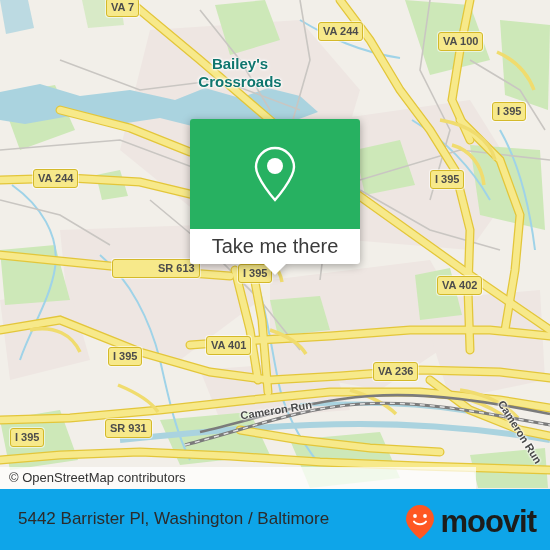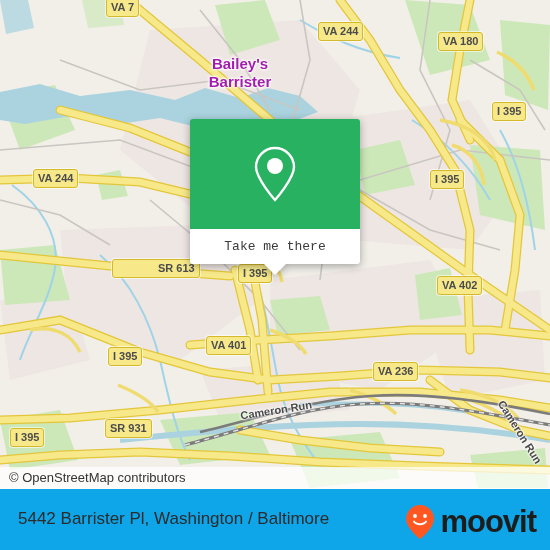--- a/index.html
+++ b/index.html
@@ -16,37 +16,37 @@
             text-shadow:0 0 3px #fff,0 0 3px #fff,0 0 2px #fff;
             white-space:nowrap;pointer-events:none;}
 
   
   .shield{position:absolute;background:#f7e98a;border:1px solid #d4b92a;
           border-radius:3px;color:#4c4c4c;font-weight:bold;font-size:11px;
           line-height:14px;padding:1px 4px 2px 4px;white-space:nowrap;
           box-shadow:0 0 0 1px rgba(255,255,255,.55);}
 
   
-  .placelbl{position:absolute;color:#a21caf;font-weight:bold;font-size:15px;
+  .placelbl{position:absolute;color:#0f766e;font-weight:bold;font-size:15px;
             text-align:center;line-height:18px;
             text-shadow:0 0 3px #fff,0 0 3px #fff,0 0 4px #fff,0 0 2px #fff;}
 
   
-  #attrib{position:absolute;left:0;bottom:0;width:550px;height:22px;
+  #attrib{position:absolute;left:0;bottom:0;width:476px;height:22px;
           background:rgba(255,255,255,.72);}
   #attrib span{position:absolute;left:9px;top:3px;font-size:13px;color:#333;}
 
   
   #popup{position:absolute;left:190px;top:119px;width:170px;
          filter:drop-shadow(0 2px 4px rgba(0,0,0,.33));}
   #popup-head{background:#27b161;height:110px;border-radius:3px 3px 0 0;
               display:flex;align-items:center;justify-content:center;}
   #popup-body{background:#fff;height:35px;border-radius:0 0 3px 3px;
               display:flex;align-items:center;justify-content:center;}
-  #popup-label{font-size:13px;color:#3b3b3b;font-family:Liberation Mono, monospace;}
+  #popup-label{font-size:20px;color:#3b3b3b;}
   #popup-tail{position:absolute;left:50%;margin-left:-11px;top:145px;
               width:0;height:0;border-left:11px solid transparent;
               border-right:11px solid transparent;border-top:11px solid #fff;}
 
   
   #footer{position:absolute;left:0;top:489px;width:550px;height:61px;
           background:#0ea5e9;}
   #footer-addr{position:absolute;left:18px;top:20px;font-size:17px;color:#2b2b2b;}
   #logo{position:absolute;right:14px;top:15px;display:flex;align-items:center;}
   #logo-word{font-size:31px;font-weight:bold;color:#1d1d1b;
@@ -173,29 +173,29 @@
 
       <g>
         <path d="M185,445 C250,428 300,408 360,404 C420,400 480,412 550,425" stroke="#7b7b7b" stroke-width="3.2" fill="none"></path>
         <path d="M185,445 C250,428 300,408 360,404 C420,400 480,412 550,425" stroke="#ffffff" stroke-width="1.4" fill="none" stroke-dasharray="5 5" opacity=".8"></path>
         <path d="M200,432 C260,418 310,400 370,396 C430,392 490,402 550,414" stroke="#7b7b7b" stroke-width="2.6" fill="none"></path>
       </g>
     </svg>
 
     <div class="placelbl" style="left:180px;top:55px;width:120px;">
       <div>Bailey's</div>
-      <div>Barrister</div>
+      <div>Crossroads</div>
     </div>
 
     <div class="maplabel" style="left:240px;top:404px;font-size:11px;transform:rotate(-9deg);color:#4a4a4a;">Cameron Run</div>
     <div class="maplabel" style="left:484px;top:426px;font-size:11px;transform:rotate(58deg);color:#4a4a4a;">Cameron Run</div>
 
     <div class="shield" style="left:106px;top:-2px;">VA 7</div>
     <div class="shield" style="left:318px;top:22px;">VA 244</div>
-    <div class="shield" style="left:438px;top:32px;">VA 180</div>
+    <div class="shield" style="left:438px;top:32px;">VA 100</div>
     <div class="shield" style="left:492px;top:102px;">I 395</div>
     <div class="shield" style="left:33px;top:169px;">VA 244</div>
     <div class="shield" style="left:430px;top:170px;">I 395</div>
     <div class="shield" style="left:112px;top:259px;padding-left:45px;">SR 613</div>
     <div class="shield" style="left:238px;top:264px;">I 395</div>
     <div class="shield" style="left:437px;top:276px;">VA 402</div>
     <div class="shield" style="left:206px;top:336px;">VA 401</div>
     <div class="shield" style="left:373px;top:362px;text-align:right;">VA 236</div>
     <div class="shield" style="left:108px;top:347px;">I 395</div>
     <div class="shield" style="left:105px;top:419px;">SR 931</div>

